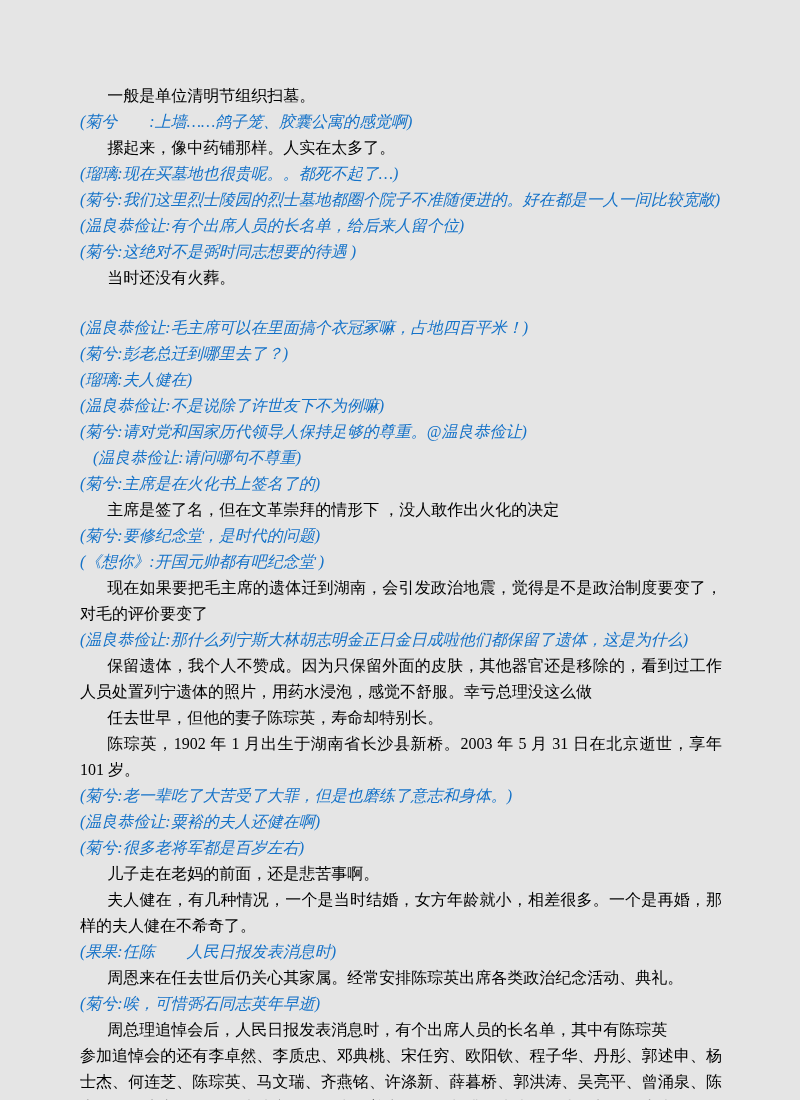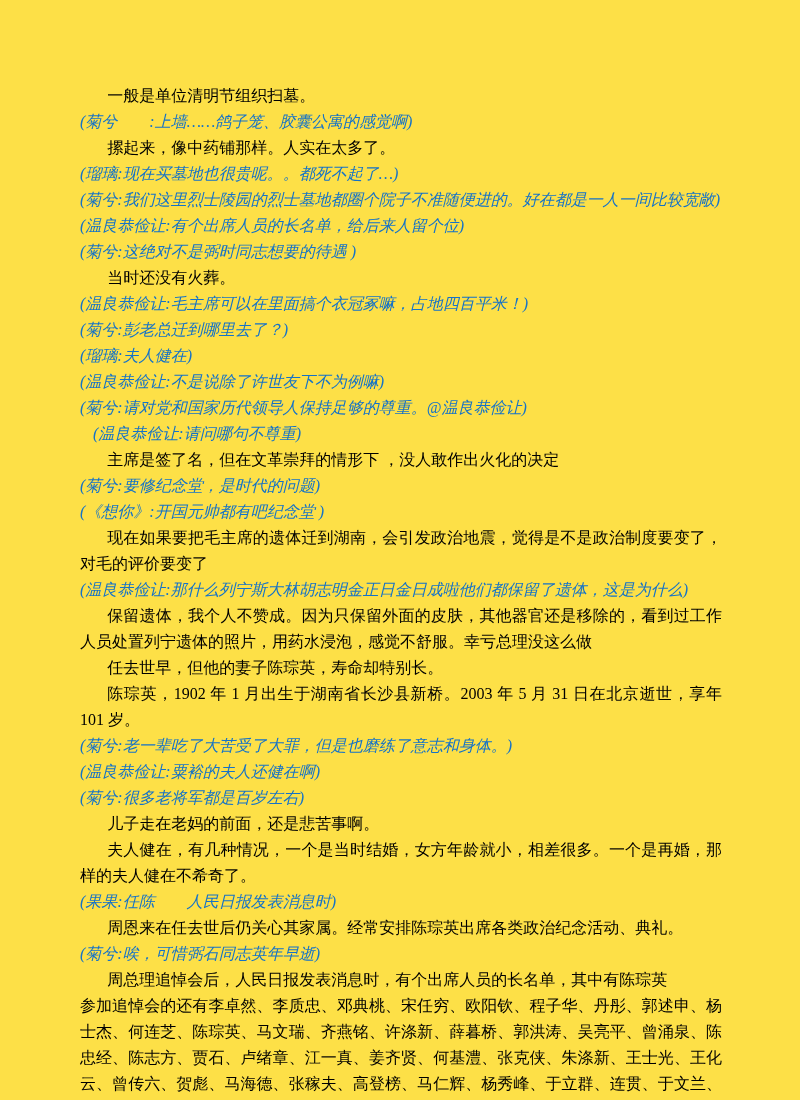--- a/index.html
+++ b/index.html
@@ -4,21 +4,21 @@
 <style>
   html, body {
     margin: 0;
     padding: 0;
     background: #ffffff;
   }
   .page {
     position: relative;
     width: 800px;
     height: 1100px;
-    background: #fde047;
+    background: #e5e5e5;
     box-sizing: border-box;
     padding: 83px 78px 0 80px;
     overflow: hidden;
     font-family: "Liberation Serif", "DejaVu Serif", serif;
   }
   .doc p {
     margin: 0;
     padding: 0;
     font-size: 16px;
     line-height: 26px;
@@ -44,26 +44,27 @@
 <div class="page">
   <div class="doc" id="doc">
       <p class="body" style="color: rgb(0, 0, 0);">一般是单位清明节组织扫墓。</p>
       <p class="comment" style="color: rgb(20, 114, 200);">(菊兮　　:上墙……鸽子笼、胶囊公寓的感觉啊)</p>
       <p class="body" style="color: rgb(0, 0, 0);">摞起来，像中药铺那样。人实在太多了。</p>
       <p class="comment" style="color: rgb(20, 114, 200);">(瑠璃:现在买墓地也很贵呢。。都死不起了…)</p>
       <p class="comment" style="color: rgb(20, 114, 200);">(菊兮:我们这里烈士陵园的烈士墓地都圈个院子不准随便进的。好在都是一人一间比较宽敞)</p>
       <p class="comment" style="color: rgb(20, 114, 200);">(温良恭俭让:有个出席人员的长名单，给后来人留个位)</p>
       <p class="comment" style="color: rgb(20, 114, 200);">(菊兮:这绝对不是弼时同志想要的待遇 )</p>
       <p class="body" style="color: rgb(0, 0, 0);">当时还没有火葬。</p>
-      <p class="comment" style="color: rgb(20, 114, 200);">(温良恭俭让:毛主席可以在里面搞个衣冠冢嘛，占地四百平米！)</p>
+      <p class="comment" style="color: rgb(20, 114, 200); margin-top: 24px;">(温良恭俭让:毛主席可以在里面搞个衣冠冢嘛，占地四百平米！)</p>
       <p class="comment" style="color: rgb(20, 114, 200);">(菊兮:彭老总迁到哪里去了？)</p>
       <p class="comment" style="color: rgb(20, 114, 200);">(瑠璃:夫人健在)</p>
       <p class="comment" style="color: rgb(20, 114, 200);">(温良恭俭让:不是说除了许世友下不为例嘛)</p>
       <p class="comment" style="color: rgb(20, 114, 200);">(菊兮:请对党和国家历代领导人保持足够的尊重。@温良恭俭让)</p>
       <p class="comment" style="color: rgb(20, 114, 200); margin-left: 13px;">(温良恭俭让:请问哪句不尊重)</p>
+      <p class="comment" style="color: rgb(20, 114, 200);">(菊兮:主席是在火化书上签名了的)</p>
       <p class="body" style="color: rgb(0, 0, 0);">主席是签了名，但在文革崇拜的情形下 ，没人敢作出火化的决定</p>
       <p class="comment" style="color: rgb(20, 114, 200);">(菊兮:要修纪念堂，是时代的问题)</p>
       <p class="comment" style="color: rgb(20, 114, 200);">(《想你》:开国元帅都有吧纪念堂 )</p>
       <p class="body" style="color: rgb(0, 0, 0);">现在如果要把毛主席的遗体迁到湖南，会引发政治地震，觉得是不是政治制度要变了，对毛的评价要变了</p>
       <p class="comment" style="color: rgb(20, 114, 200);">(温良恭俭让:那什么列宁斯大林胡志明金正日金日成啦他们都保留了遗体，这是为什么)</p>
       <p class="body" style="color: rgb(0, 0, 0);">保留遗体，我个人不赞成。因为只保留外面的皮肤，其他器官还是移除的，看到过工作人员处置列宁遗体的照片，用药水浸泡，感觉不舒服。幸亏总理没这么做</p>
       <p class="body" style="color: rgb(0, 0, 0);">任去世早，但他的妻子陈琮英，寿命却特别长。</p>
       <p class="body" style="color: rgb(0, 0, 0);">陈琮英，1902 年 1 月出生于湖南省长沙县新桥。2003 年 5 月 31 日在北京逝世，享年 101 岁。</p>
       <p class="comment" style="color: rgb(20, 114, 200);">(菊兮:老一辈吃了大苦受了大罪，但是也磨练了意志和身体。)</p>
       <p class="comment" style="color: rgb(20, 114, 200);">(温良恭俭让:粟裕的夫人还健在啊)</p>

